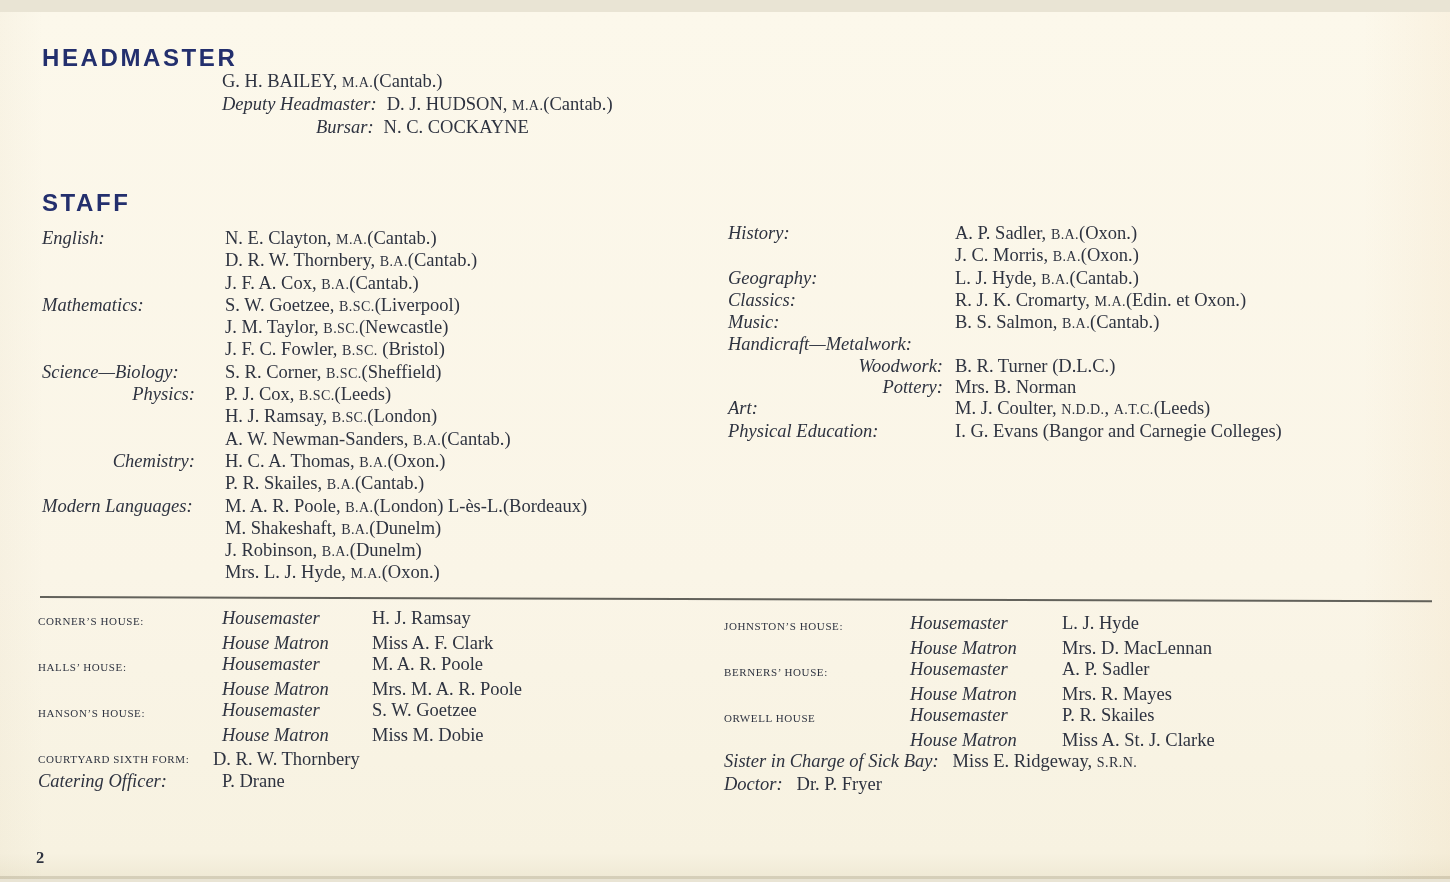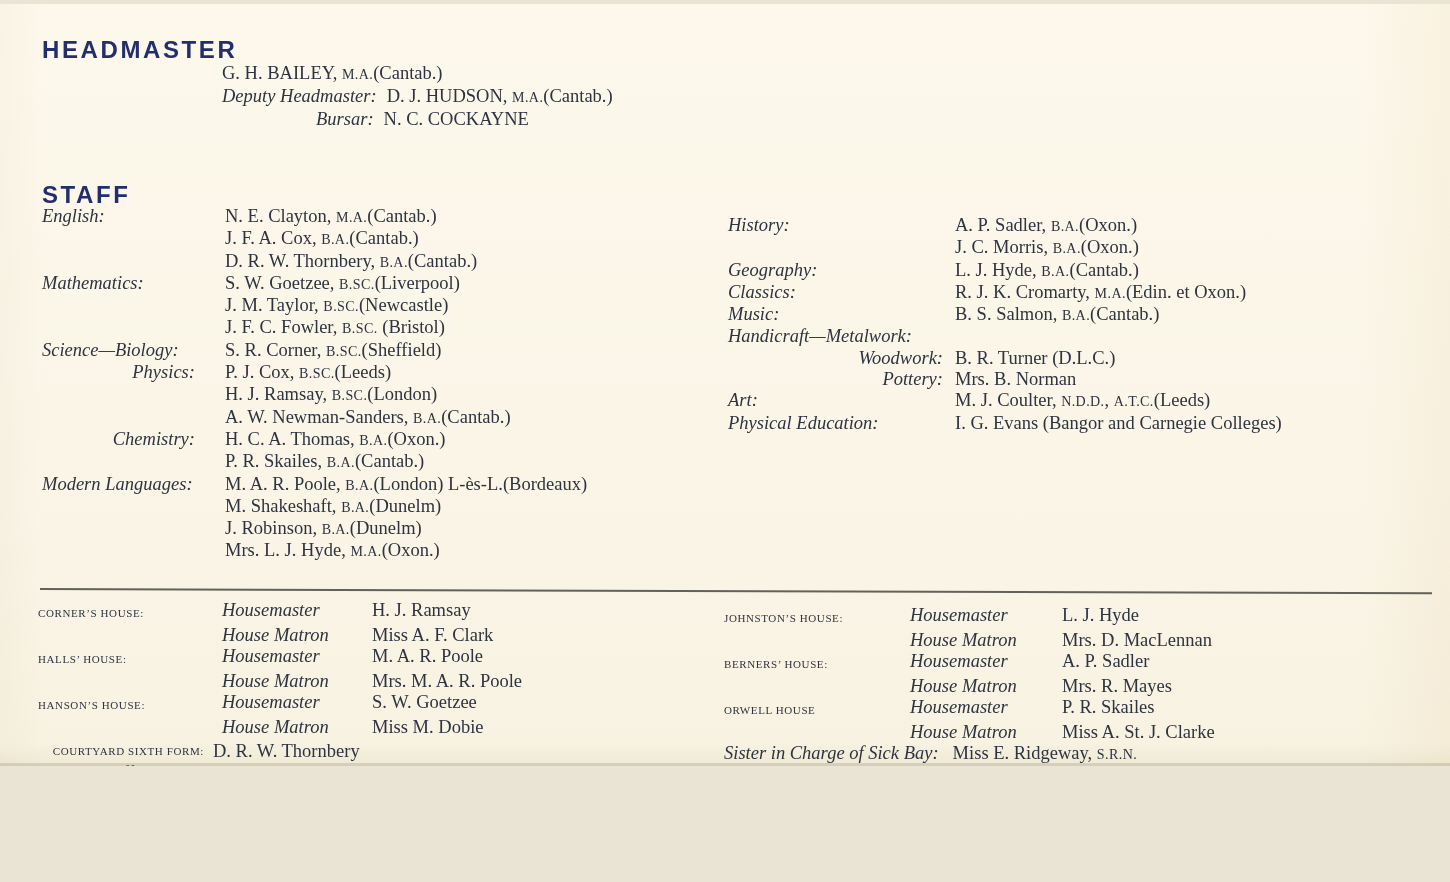--- a/index.html
+++ b/index.html
@@ -1,19 +1,19 @@
 <!DOCTYPE html>
 <html><head>
 <meta charset="utf-8">
 <style>
   html,body { margin:0; padding:0; background:#e9e4d4; }
   .page {
     position:relative;
-    width:1450px; height:762px;
-    margin:4px auto;
+    width:1450px; height:867px;
+    margin:12px auto;
     background:
       linear-gradient(90deg, rgba(190,170,130,0.06) 0%, rgba(0,0,0,0) 3%, rgba(0,0,0,0) 94%, rgba(225,185,130,0.10) 100%),
       linear-gradient(180deg, #fcf8eb 0%, #faf5e7 65%, #f7f2e1 97%, #efe9d4 100%);
     overflow:hidden;
     font-family:"Liberation Serif", serif;
     color:#2e3340;
   }
   .abs { position:absolute; }
 
   .big-heading {
@@ -26,21 +26,21 @@
 
   
   .hm-block { left:222px; top:58px; font-size:18.5px; line-height:22px; }
   .hm-row { white-space:nowrap; }
   .hm-row.bursar { margin-left:94px; }
   .ital { font-style:italic; }
   .hm-name { margin-left:10px; }
 
   
   .staff-col { font-size:18.5px; line-height:21.3px; }
-  .staff-left  { left:42px;  top:202px; width:660px; }
+  .staff-left  { left:42px;  top:216px; width:660px; }
   .staff-right { left:728px; top:211px; width:715px; }
   .srow { display:flex; }
   .slabel { flex:0 0 183px; font-style:italic; box-sizing:border-box; white-space:nowrap; }
   .staff-right .slabel { flex:0 0 227px; }
   .slabel.ind { text-align:right; padding-right:30px; }
   .staff-right .slabel.ind { padding-right:12px; }
   .sname { white-space:nowrap; }
 
   
   .divider {
@@ -57,21 +57,21 @@
   .hlabel {
     flex:0 0 184px; box-sizing:border-box;
     font-size:11px; letter-spacing:0.6px; padding-top:3px;
     white-space:normal;
   }
   .houses-right .hlabel { flex:0 0 186px; }
   .hrole { flex:0 0 150px; font-style:italic; white-space:nowrap; }
   .houses-right .hrole { flex:0 0 152px; }
   .hname { white-space:nowrap; }
   .hrow.court { align-items:flex-end; }
-  .hrow.court .hlabel { padding-left:16px; text-indent:-16px; width:175px; flex-basis:175px; padding-right:9px;text-align:right; }
+  .hrow.court .hlabel { padding-left:16px; text-indent:-16px; width:175px; flex-basis:175px; padding-right:9px; }
   .hlabel-it { flex:0 0 184px; font-style:italic; font-size:18.5px; padding-top:0; letter-spacing:0; }
   .extra-line { white-space:nowrap; }
   .extra-name { margin-left:14px; font-style:normal; }
 
   
   .sc { font-size:0.76em; letter-spacing:0.4px; }
 
   .page-number { left:36px; top:836px; font-size:16.5px; font-weight:700; }
 
   .page::after {
@@ -100,25 +100,25 @@
 
   <div class="abs big-heading" style="left:42px; top:177px;">STAFF</div>
 
   <div class="abs staff-col staff-left">
     <div class="srow">
         <span class="slabel">English:</span>
         <span class="sname">N. E. Clayton, <span class="sc">M.A.</span>(Cantab.)</span>
       </div>
     <div class="srow">
         <span class="slabel"></span>
+        <span class="sname">D. R. W. Thornbery, <span class="sc">B.A.</span>(Cantab.)</span>
+      </div>
+    <div class="srow">
+        <span class="slabel"></span>
         <span class="sname">J. F. A. Cox, <span class="sc">B.A.</span>(Cantab.)</span>
-      </div>
-    <div class="srow">
-        <span class="slabel"></span>
-        <span class="sname">D. R. W. Thornbery, <span class="sc">B.A.</span>(Cantab.)</span>
       </div>
     <div class="srow">
         <span class="slabel">Mathematics:</span>
         <span class="sname">S. W. Goetzee, <span class="sc">B.SC.</span>(Liverpool)</span>
       </div>
     <div class="srow">
         <span class="slabel"></span>
         <span class="sname">J. M. Taylor, <span class="sc">B.SC.</span>(Newcastle)</span>
       </div>
     <div class="srow">

